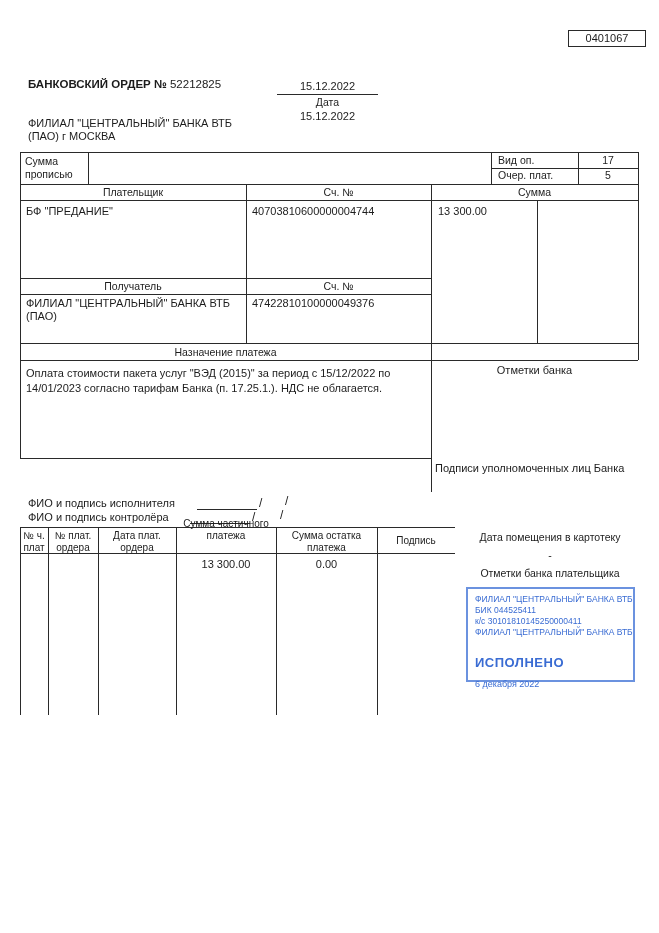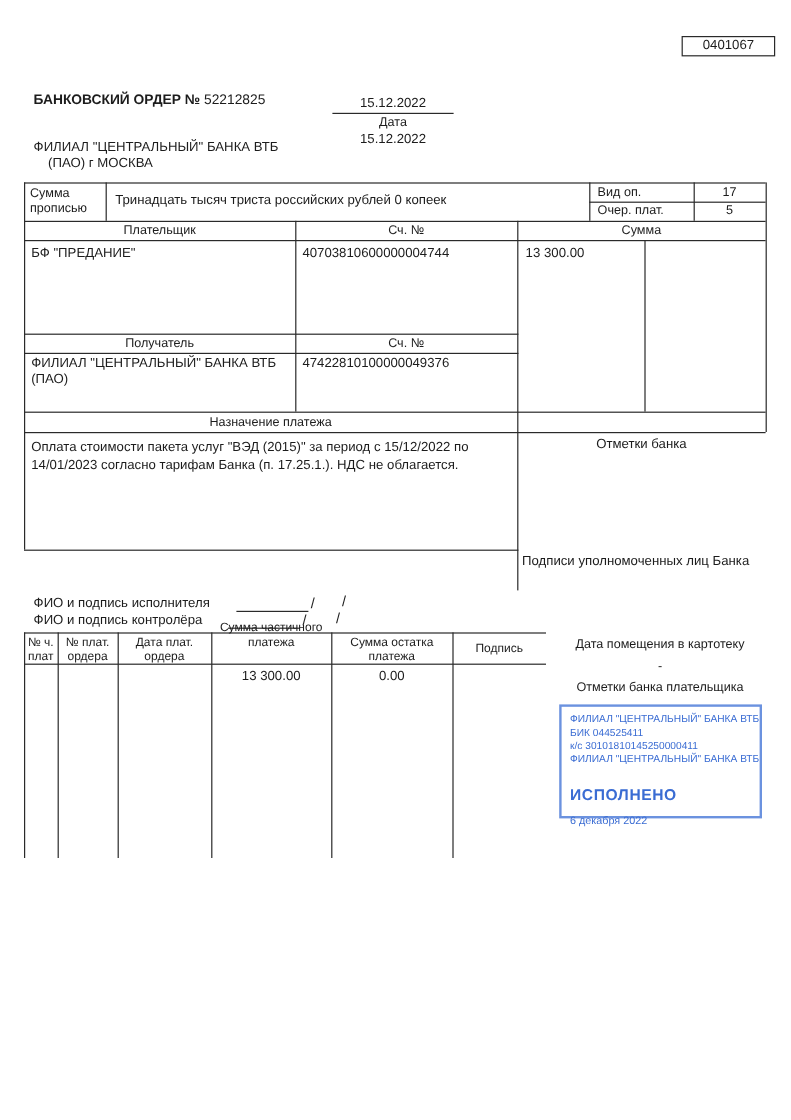--- a/index.html
+++ b/index.html
@@ -44,21 +44,21 @@
     <span class="b">БАНКОВСКИЙ ОРДЕР №</span>
     <span>52212825</span>
   </div>
 
   <div class="t c" style="left:277px; top:80px; width:101px;">15.12.2022</div>
   <div class="hl" style="left:277px; top:94px; width:101px;"></div>
   <div class="t c small" style="left:277px; top:96px; width:101px;">Дата</div>
   <div class="t c" style="left:277px; top:110px; width:101px;">15.12.2022</div>
 
   <div class="t" style="left:28px; top:117px;">ФИЛИАЛ "ЦЕНТРАЛЬНЫЙ" БАНКА ВТБ</div>
-  <div class="t" style="left:40px; top:130px;">(ПАО) г МОСКВА</div>
+  <div class="t" style="left:28px; top:130px;">(ПАО) г МОСКВА</div>
 
   <div class="hl" style="left:20px; top:152px; width:618px;"></div>
   <div class="hl" style="left:491px; top:168px; width:147px;"></div>
   <div class="hl" style="left:20px; top:184px; width:618px;"></div>
   <div class="hl" style="left:20px; top:200px; width:618px;"></div>
   <div class="hl" style="left:20px; top:278px; width:412px;"></div>
   <div class="hl" style="left:20px; top:294px; width:412px;"></div>
   <div class="hl" style="left:20px; top:343px; width:618px;"></div>
   <div class="hl" style="left:20px; top:360px; width:618px;"></div>
   <div class="hl" style="left:20px; top:458px; width:412px;"></div>
@@ -67,21 +67,20 @@
   <div class="vl" style="left:88px; top:152px; height:32px;"></div>
   <div class="vl" style="left:491px; top:152px; height:32px;"></div>
   <div class="vl" style="left:578px; top:152px; height:32px;"></div>
   <div class="vl" style="left:638px; top:152px; height:208px;"></div>
   <div class="vl" style="left:246px; top:184px; height:159px;"></div>
   <div class="vl" style="left:431px; top:184px; height:308px;"></div>
   <div class="vl" style="left:537px; top:200px; height:143px;"></div>
 
   <div class="t small pre" style="left:25px; top:155px; line-height:13px;">Сумма
 прописью</div>
-  <div class="t" style="left:96px; top:161px;">Тринадцать тысяч триста российских рублей 0 копеек</div>
   <div class="t small" style="left:498px; top:154px;">Вид оп.</div>
   <div class="t c small" style="left:578px; top:154px; width:60px;">17</div>
   <div class="t small" style="left:498px; top:169px;">Очер. плат.</div>
   <div class="t c small" style="left:578px; top:169px; width:60px;">5</div>
 
   <div class="t c small" style="left:20px; top:186px; width:226px;">Плательщик</div>
   <div class="t c small" style="left:246px; top:186px; width:185px;">Сч. №</div>
   <div class="t c small" style="left:431px; top:186px; width:207px;">Сумма</div>
 
   <div class="t" style="left:26px; top:205px;">БФ "ПРЕДАНИЕ"</div>

